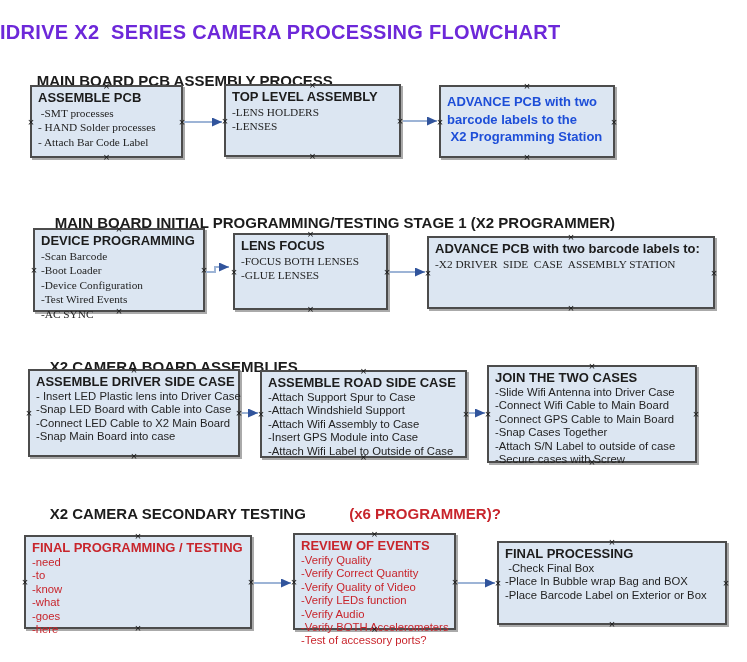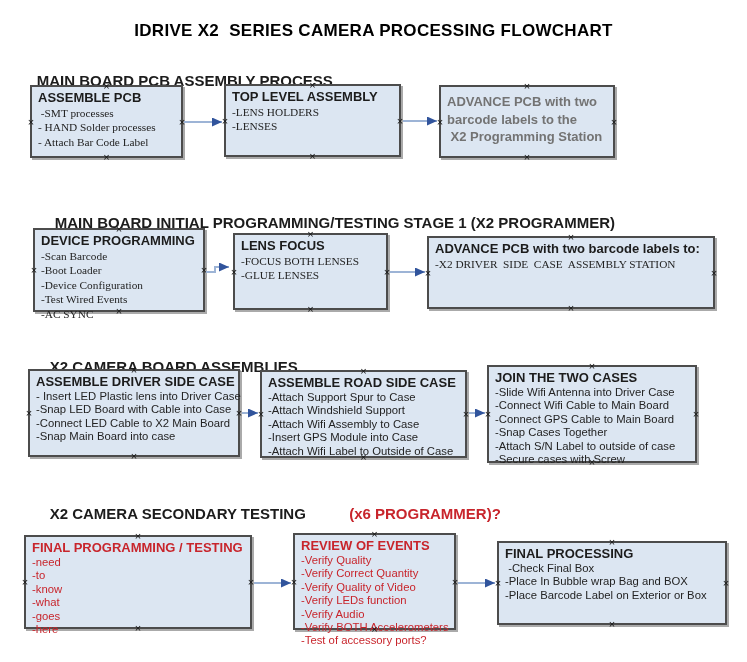--- a/index.html
+++ b/index.html
@@ -1,36 +1,36 @@
 <!DOCTYPE html>
 <html style="--box-fill: #dce6f2; --box-border: #4c4c4c; --red-text: #c8252c; --arrow-line: #9db4d6; --arrow-head: #31549c;"><head>
 <meta charset="utf-8">
 <style>
   html,body { margin:0; padding:0; background:#ffffff; }
   body { font-family:"Liberation Sans", sans-serif; }
   .canvas { position:relative; width:747px; height:662px; background:#fff; overflow:hidden; }
 
-  .title { position:absolute; left:0; top:21px; width:100%; margin:0; text-align:center;
-           font-size:17px; font-weight:bold; letter-spacing:.3px; color:#000000; white-space:pre; }
+  .title { position:absolute; left:0; top:21px; width:100%; margin:0; 
+           font-size:20px; font-weight:bold; letter-spacing:.3px; color:#6d28d9; white-space:pre; }
 
   .sec-header { position:absolute; font-size:15px; font-weight:bold; color:#1c1c1c; white-space:pre; }
   .sec-header .red-part { color:var(--red-text,#c8252c);margin-left:35px; }
 
   .box { position:absolute; box-sizing:border-box; z-index:1;
          background:var(--box-fill,#dce6f2);
          border:2px solid var(--box-border,#4c4c4c);
          box-shadow:2px 2px 0 rgba(125,125,125,.65);
          padding:3px 4px 2px 6px; }
   .bt { font-size:13px; font-weight:bold; line-height:16px; color:#1c1c1c; white-space:pre; }
   .bi-line { font-size:11.3px; line-height:13.6px; color:#232323; white-space:pre; }
   .lh-a .bi-line { line-height:14.4px;font-family:Liberation Serif, serif; }
   .lh-b .bi-line { line-height:13.4px; }
   .box.red .bt, .box.red .bi-line { color:var(--red-text,#c8252c); }
   .box.bold-items { padding-top:6px; }
-  .box.bold-items .bi-line { font-size:13px; font-weight:bold; line-height:17.5px; color:#737373; }
+  .box.bold-items .bi-line { font-size:13px; font-weight:bold; line-height:17.5px; color:#1d4ed8; }
 
   .mk { position:absolute; z-index:5; width:10px; height:10px; text-align:center;
         font-size:11px; line-height:10px; font-style:normal; color:#161616; pointer-events:none; }
   .mk.t { left:50%; top:-6px;    transform:translateX(-50%); }
   .mk.b { left:50%; bottom:-6px; transform:translateX(-50%); }
   .mk.l { left:-6px; top:50%;    transform:translateY(-50%); }
   .mk.r { right:-6px; top:50%;   transform:translateY(-50%); }
 
   svg.connectors { position:absolute; left:0; top:0; z-index:2; }
   .arrow-line { stroke:var(--arrow-line,#9db4d6); stroke-width:2; fill:none; }

